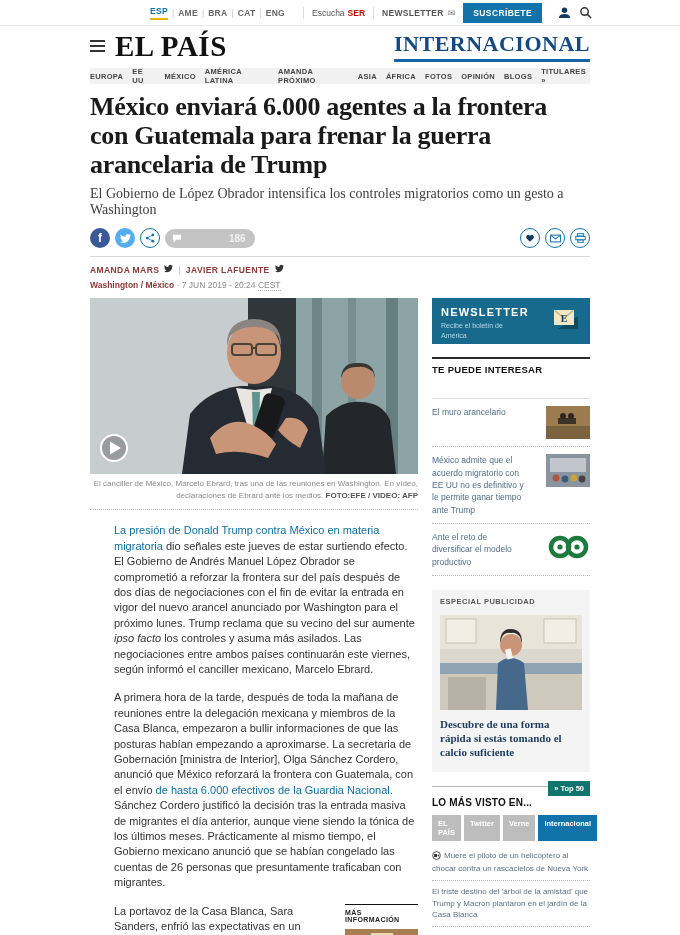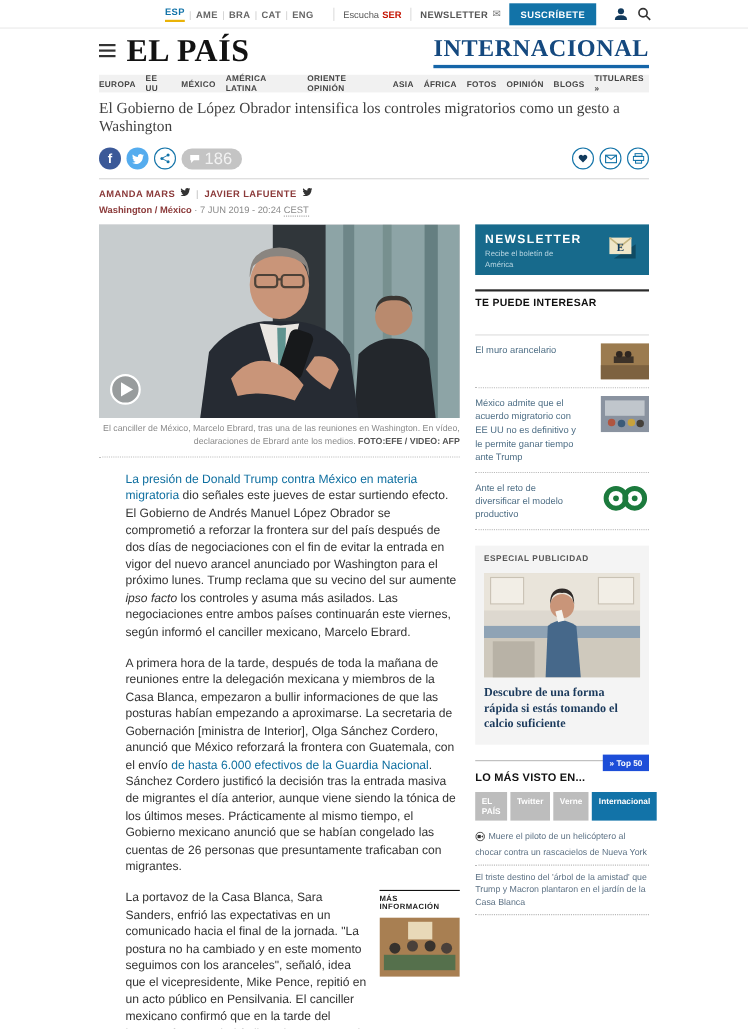--- a/index.html
+++ b/index.html
@@ -44,21 +44,21 @@
 
   .social-row { display:flex; align-items:center; margin-top:10px; padding-bottom:8px;
     border-bottom:1px solid #d8d8d8; }
   .circ { width:20px; height:20px; border-radius:50%; display:inline-flex;
     align-items:center; justify-content:center; margin-right:5px; cursor:pointer; }
   .c-fb { background:#3b5998; color:#fff; font-weight:800; font-size:12px; }
   .c-tw { background:#55acee; }
   .c-sh { background:#fff; border:1.5px solid #1273a8; }
   .comments { height:19px; background:#c4c4c4; border-radius:10px; display:inline-flex;
     align-items:center; padding:0 9px 0 7px; gap:4px; }
-  .comments .cnt { color:#f2f2f2; font-size:15px; font-weight:400; }
+  .comments .cnt { color:#f2f2f2; font-size:10px; font-weight:700;margin-left:43px; }
   .right-tools { margin-left:auto; display:flex; }
   .c-out { background:#fff; border:1.5px solid #1273a8; }
 
   
   .byline { width:500px; margin:7px 0 0 90px; }
   .authors { font-size:8.5px; font-weight:800; color:#8b3a3a; letter-spacing:.4px;
     display:flex; align-items:center; gap:5px; }
   .a-sep { color:#bbb; font-weight:400; }
   .dateline { margin-top:5px; font-size:8.5px; color:#8a8a8a; }
   .dateline .loc { color:#8b3a3a; font-weight:800; }
@@ -101,21 +101,21 @@
   .tpi-item p { flex:1; font-size:8.5px; line-height:1.45; color:#4f6f86; }
   .tpi-item .thumb { width:44px; height:33px; flex-shrink:0; }
 
   .esp { margin-top:14px; background:#f4f4f4; padding:7px 8px 12px; }
   .esp h3 { font-size:7.5px; letter-spacing:.5px; color:#555; margin-bottom:9px; }
   .esp .thumb { width:142px; height:95px; display:block; }
   .esp p { font-family:"Liberation Serif","DejaVu Serif",serif; font-size:11px; font-weight:600;
     line-height:1.3; color:#1b3a5c; margin-top:7px; cursor:pointer; }
 
   .lmv { margin-top:14px; border-top:1px solid #bbb; padding-top:6px; position:relative; }
-  .lmv-badge { position:absolute; right:0; top:-6px; background:#1d4ed8; color:#fff;
+  .lmv-badge { position:absolute; right:0; top:-6px; background:#0f766e; color:#fff;
     font-size:7.5px; font-weight:800; padding:3px 6px; cursor:pointer; }
   .lmv h3 { font-size:10px; letter-spacing:.2px; color:#111; margin:4px 0 7px; }
   .lmv-tabs { display:flex; gap:3px; margin-bottom:4px; }
   .lmv-tab { font-size:7.5px; font-weight:800; color:#fff; background:#bdbdbd;
     padding:4px 6px; cursor:pointer; }
   .lmv-tab.active { background:#1273a8; }
   .lmv-item { font-size:8px; line-height:1.45; color:#5d7285; padding:5px 0;
     border-bottom:1px dotted #b9b9b9; cursor:pointer; }
   .vicon { display:inline-block; vertical-align:-2px; margin-right:3px; }
 </style>
@@ -168,30 +168,31 @@
       </span>
     <a class="logo serif" style="text-decoration:none;">EL PAÍS</a>
     <a class="section-name serif" style="text-decoration:none;">INTERNACIONAL</a>
   </div>
 
   <nav class="nav">
     <a>EUROPA</a>
     <a>EE UU</a>
     <a>MÉXICO</a>
     <a>AMÉRICA LATINA</a>
-    <a>ORIENTE OPINIÓN</a>
+    <a>AMANDA PRÓXIMO</a>
     <a>ASIA</a>
     <a>ÁFRICA</a>
     <a>FOTOS</a>
     <a>OPINIÓN</a>
     <a>BLOGS</a>
     <a>TITULARES »</a>
   </nav>
 
   <div class="head-wrap">
+    <h1 class="title serif">México enviará 6.000 agentes a la frontera con Guatemala para frenar la guerra arancelaria de Trump</h1>
     <p class="subtitle serif">El Gobierno de López Obrador intensifica los controles migratorios como un gesto a Washington</p>
 
     <div class="social-row">
       <span class="circ c-fb">f</span>
       <span class="circ c-tw">
         <svg width="11" height="11" viewBox="0 0 24 24">
             <path fill="#fff" d="M23.9 4.6c-.9.4-1.8.7-2.8.8 1-.6 1.8-1.6 2.2-2.7-1 .6-2 1-3.1 1.2C19.3 2.9 18 2.3 16.6 2.3c-2.7 0-4.9 2.2-4.9 4.9 0 .4 0 .8.1 1.1C7.7 8.1 4.1 6.1 1.6 3.2c-.4.7-.7 1.6-.7 2.5 0 1.7.9 3.2 2.2 4.1-.8 0-1.6-.2-2.2-.6v.1c0 2.4 1.7 4.4 3.9 4.8-.4.1-.8.2-1.3.2-.3 0-.6 0-.9-.1.6 2 2.4 3.4 4.6 3.4-1.7 1.3-3.8 2.1-6.1 2.1H0c2.2 1.4 4.8 2.2 7.6 2.2 9 0 14-7.5 14-14v-.6c1-.7 1.8-1.6 2.3-2.7z"></path>
           </svg>
       </span>
       <span class="circ c-sh">

